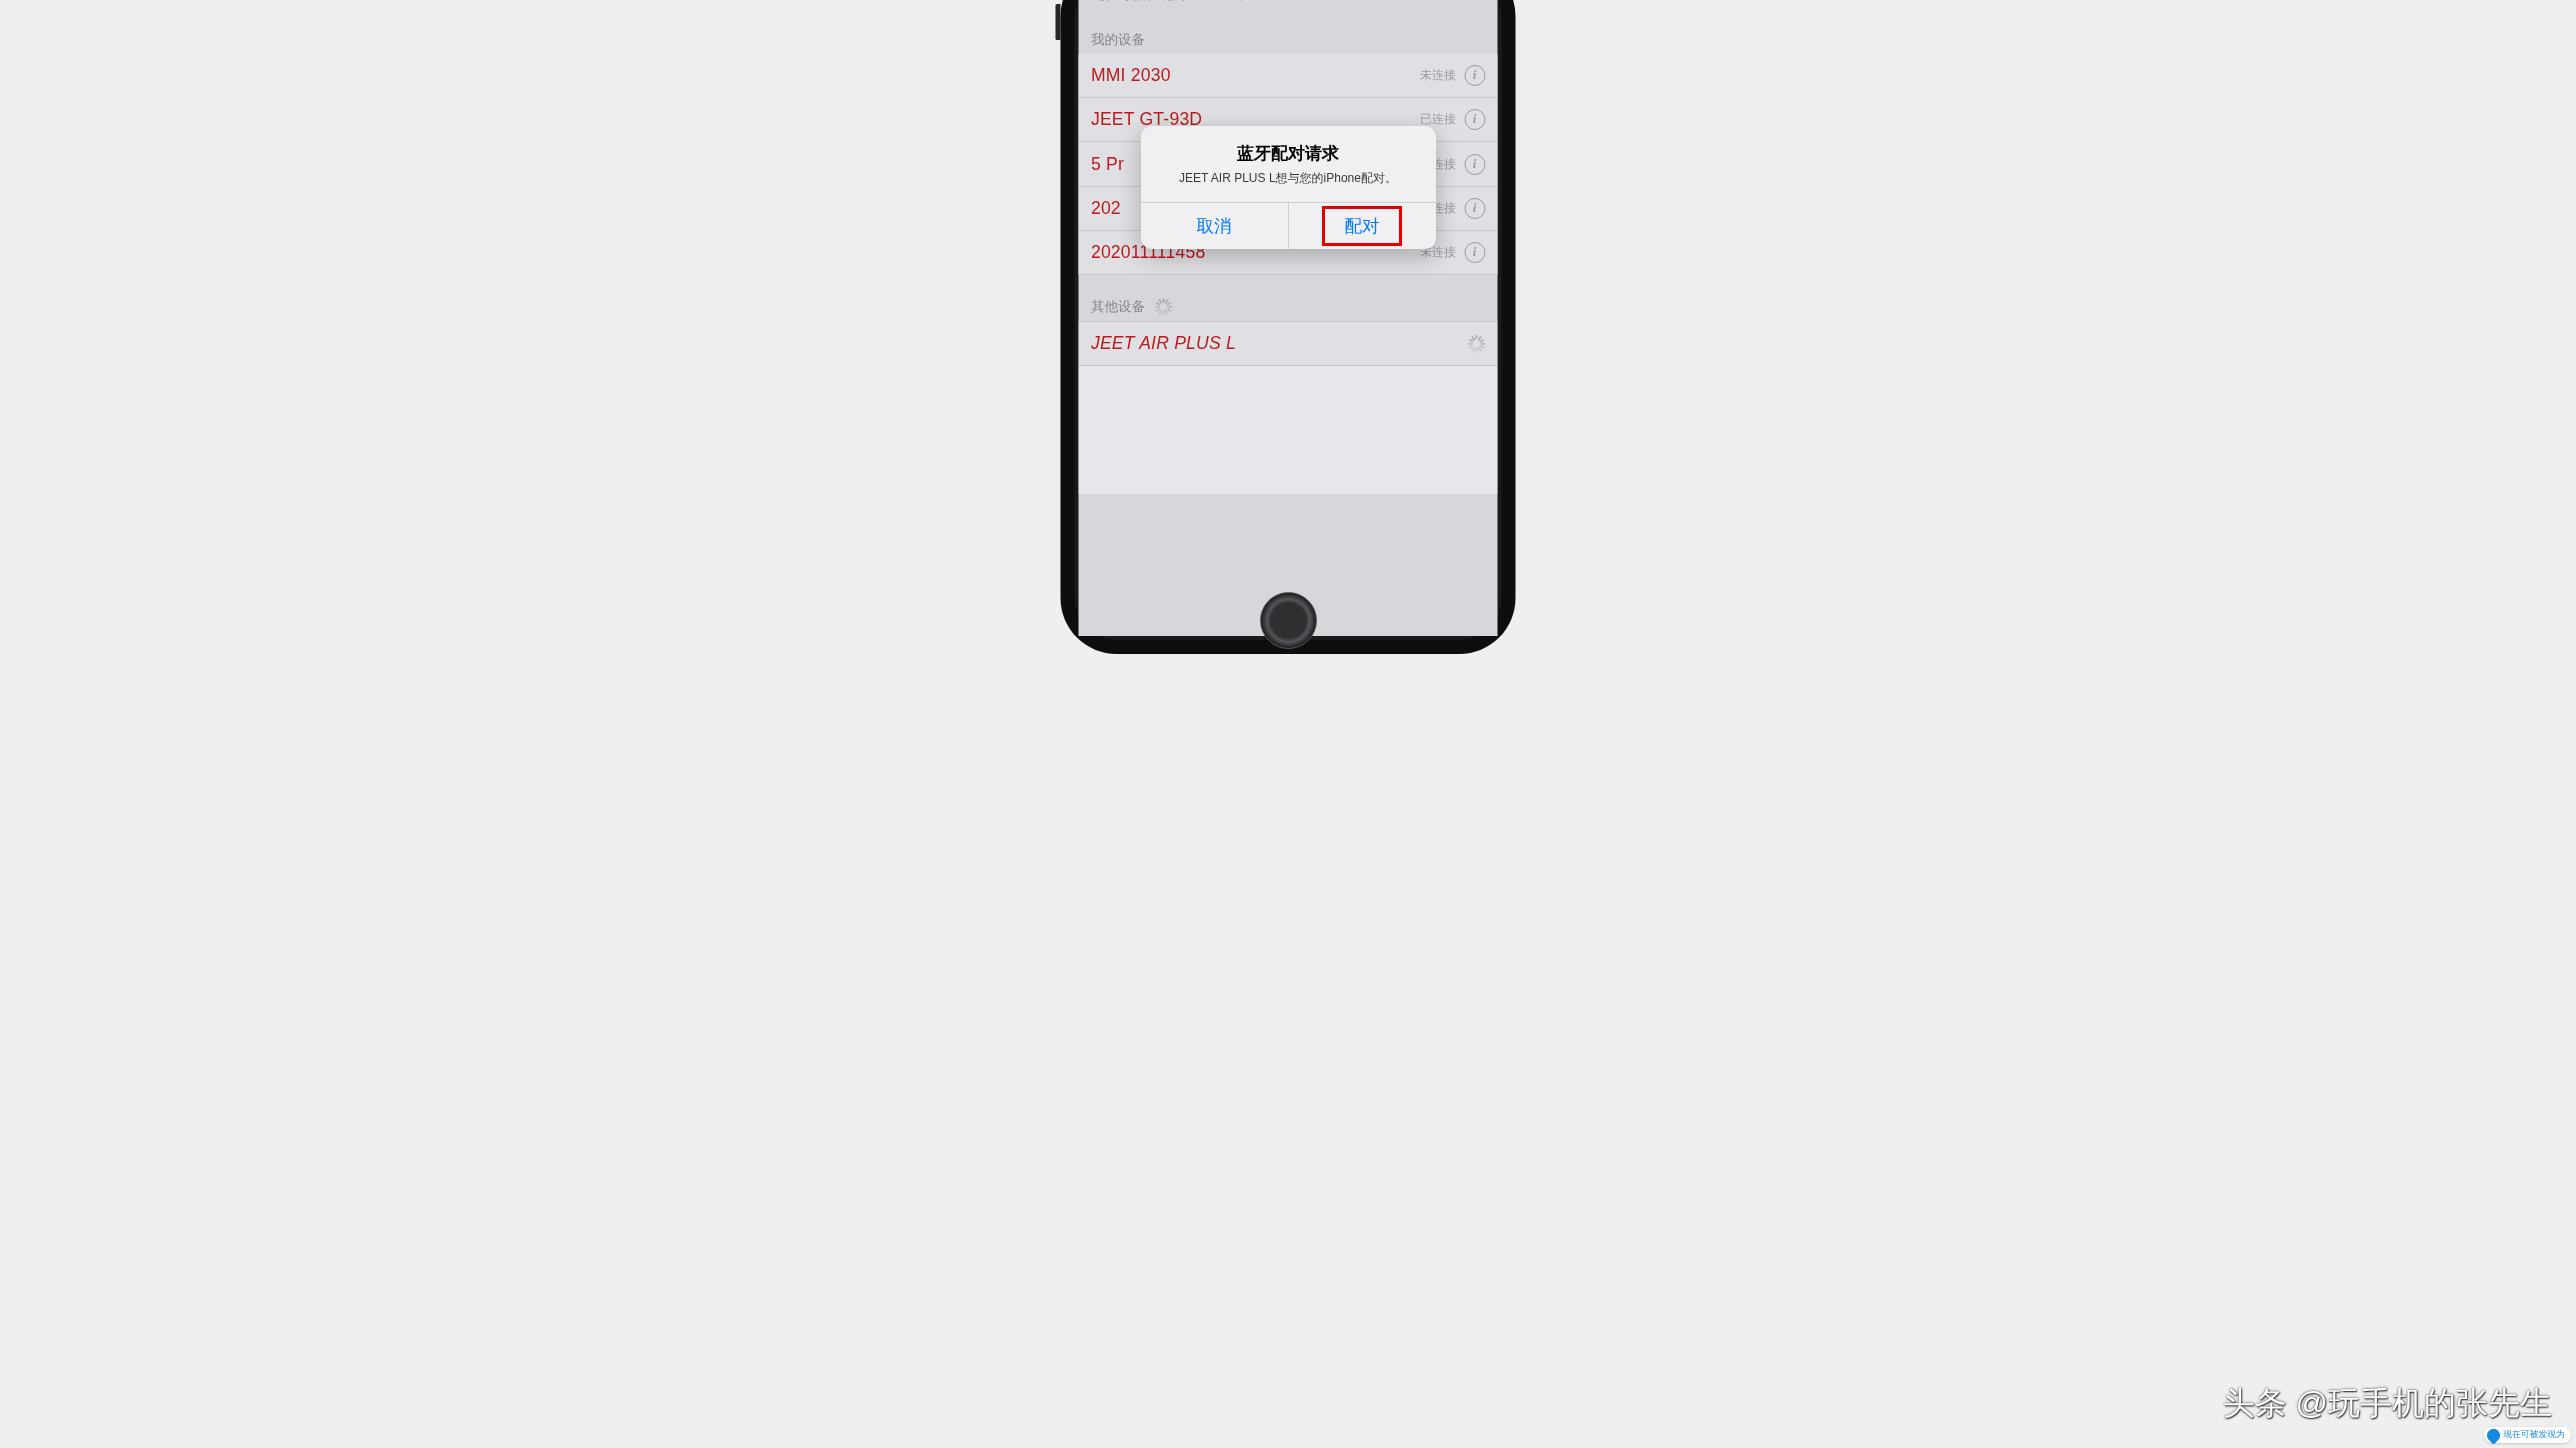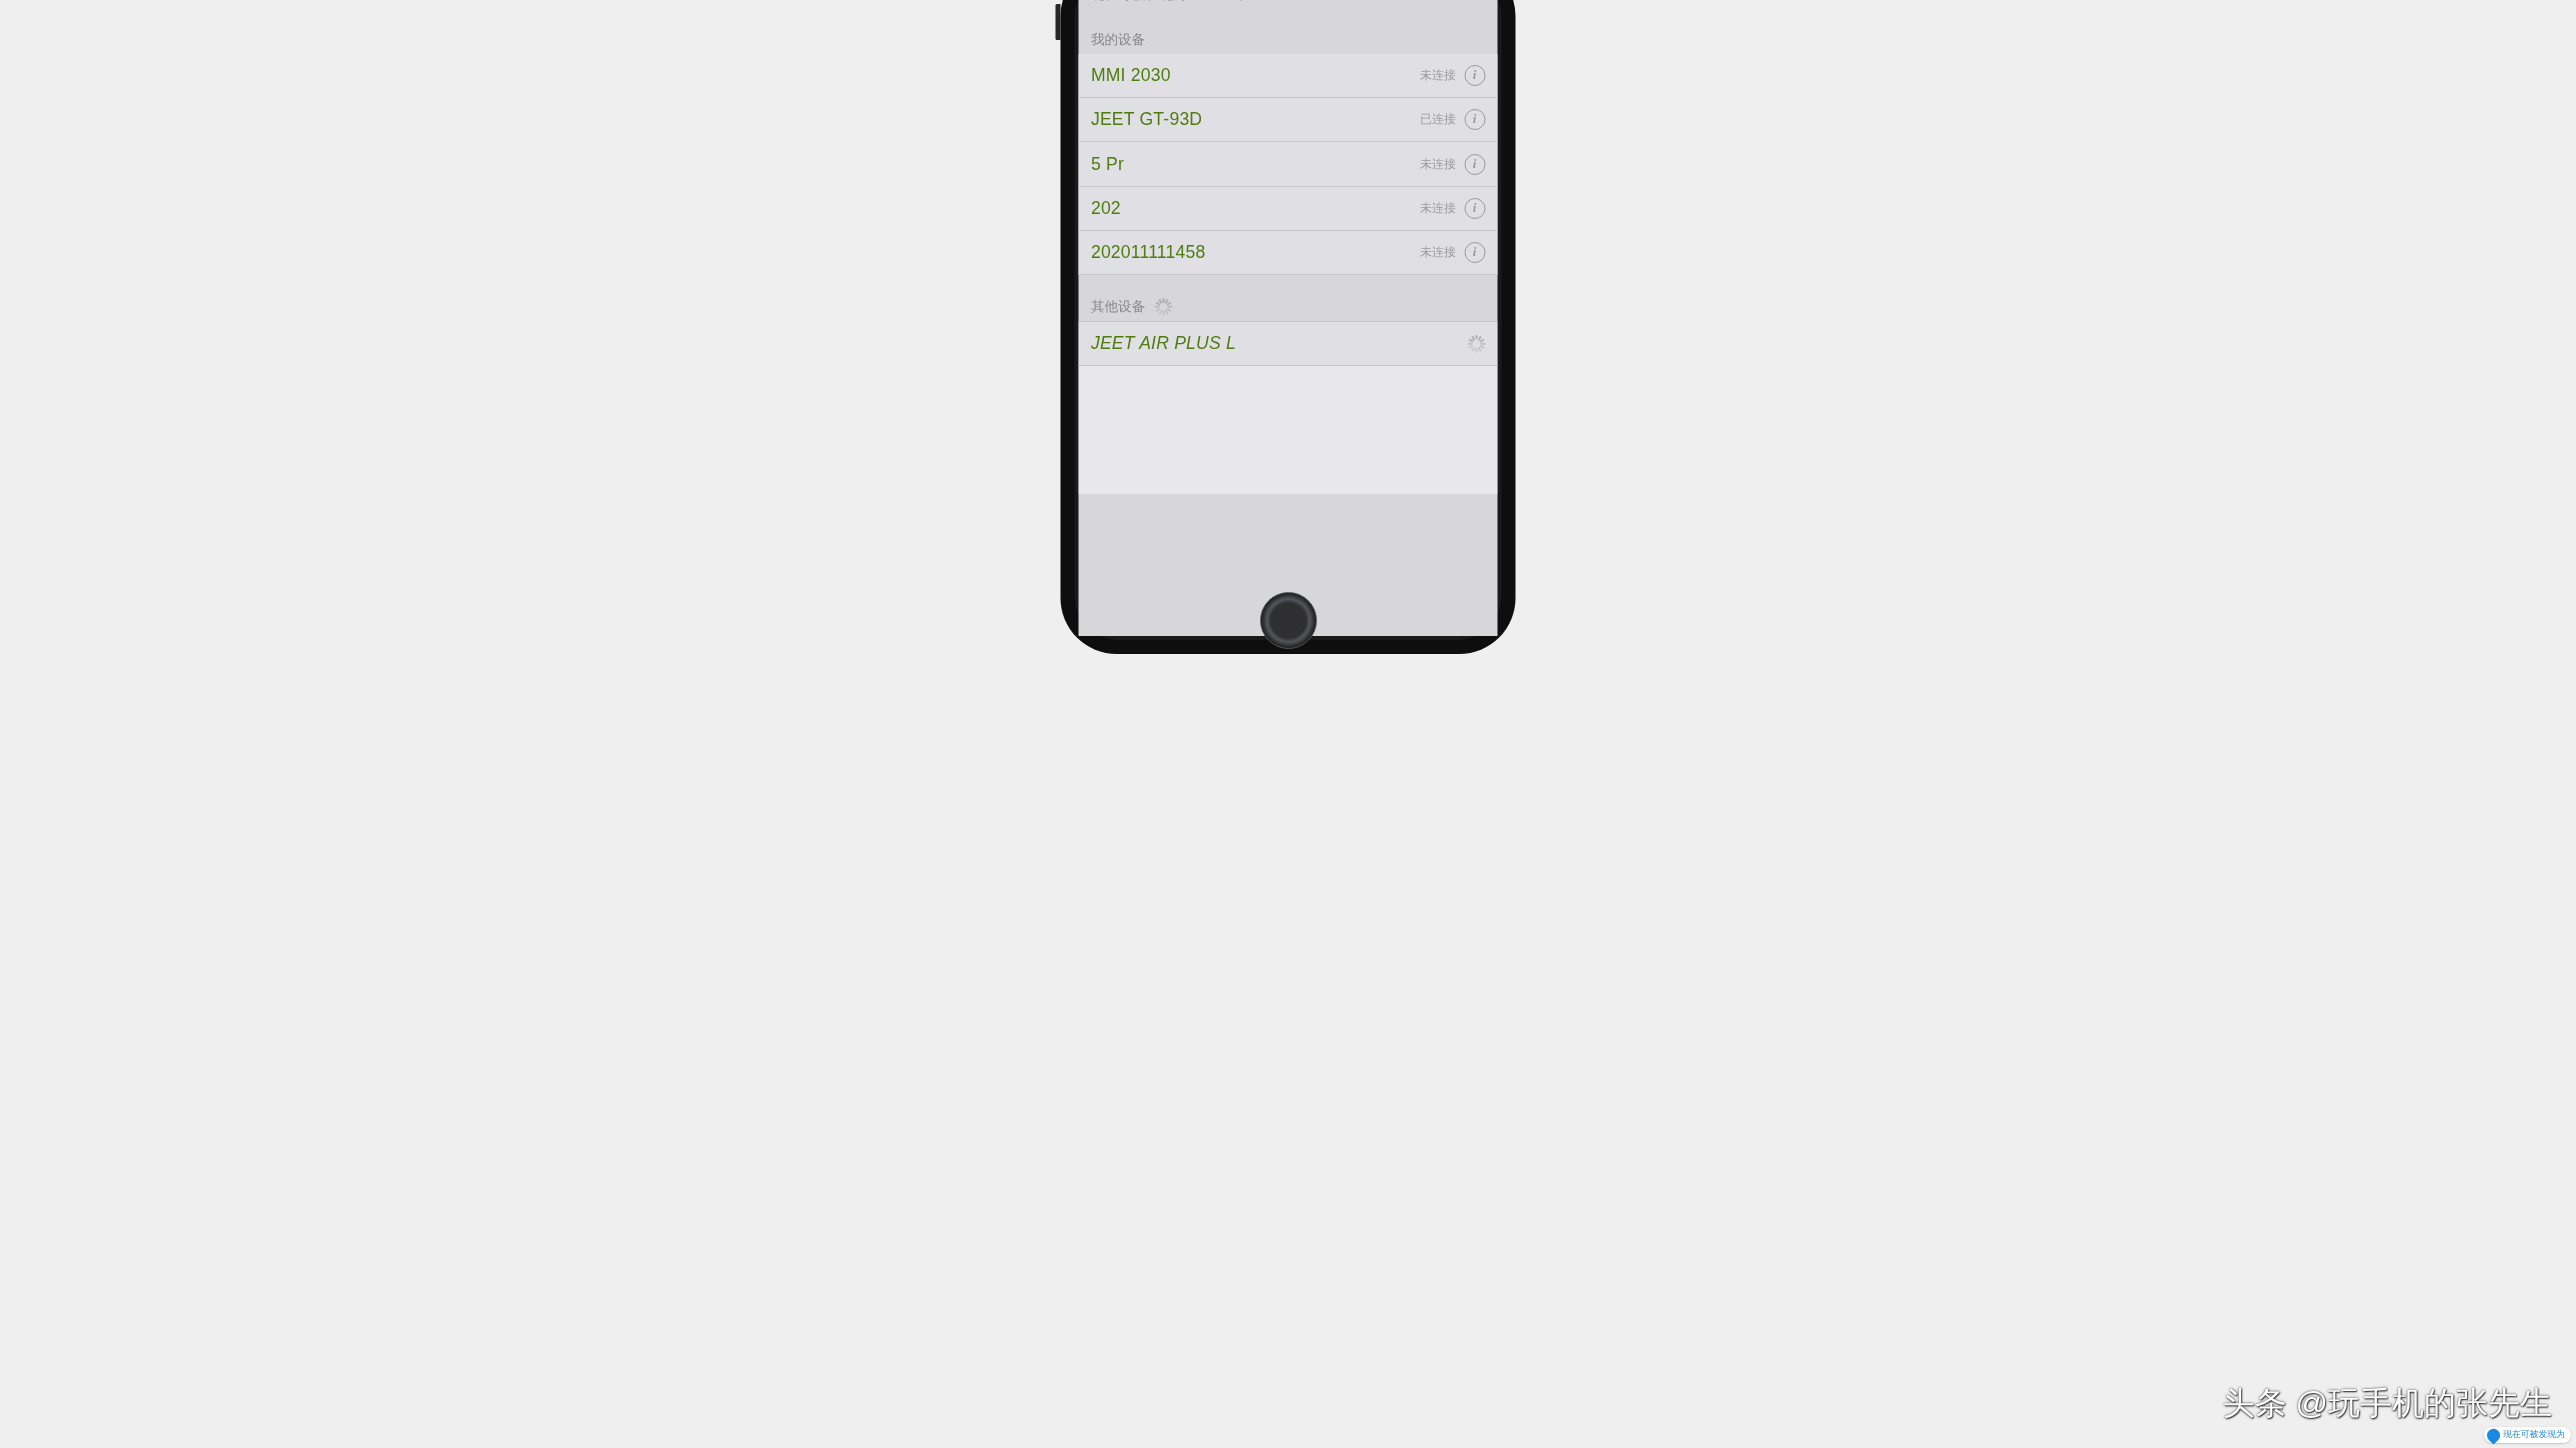--- a/index.html
+++ b/index.html
@@ -71,21 +71,21 @@
     .device-row {
       display: flex;
       align-items: center;
       padding: 11.2px 12px;
       border-bottom: 0.8px solid #c6c6ca;
       background: #e0e0e4;
     }
     .device-name {
       flex: 1;
       font-size: 17.6px;
-      color: #4d7c0f;
+      color: #b91c1c;
       letter-spacing: 0.2px;
     }
     .device-status {
       font-size: 12px;
       color: #9a9a9f;
       margin-right: 8px;
     }
     .info-icon {
       width: 21px;
       height: 21px;
@@ -310,20 +310,35 @@
           <div class="sline" style="transform: translateX(-50%) rotate(210deg); opacity:.35"></div>
           <div class="sline" style="transform: translateX(-50%) rotate(240deg); opacity:.4"></div>
           <div class="sline" style="transform: translateX(-50%) rotate(270deg); opacity:.5"></div>
           <div class="sline" style="transform: translateX(-50%) rotate(300deg); opacity:.7"></div>
           <div class="sline" style="transform: translateX(-50%) rotate(330deg); opacity:.85"></div>
         </div>
       </div>
 
       <div class="blank-area"></div>
 
+      <div class="alert">
+        <div class="alert-top">
+          <div class="alert-title">蓝牙配对请求</div>
+          <div class="alert-msg">JEET AIR PLUS L想与您的iPhone配对。</div>
+        </div>
+        <div class="alert-buttons">
+          <div class="alert-btn">
+            <span>取消</span>
+          </div>
+          <div class="alert-btn">
+            <span>配对</span>
+            <div class="red-box"></div>
+          </div>
+        </div>
+      </div>
 
     </div>
     <div class="home-btn"></div>
   </div>
 </div>
 
 <div class="watermark-text">头条 @玩手机的张先生</div>
 <div class="watermark-badge">
   <div class="drop"></div>
   <span>现在可被发现为</span>

